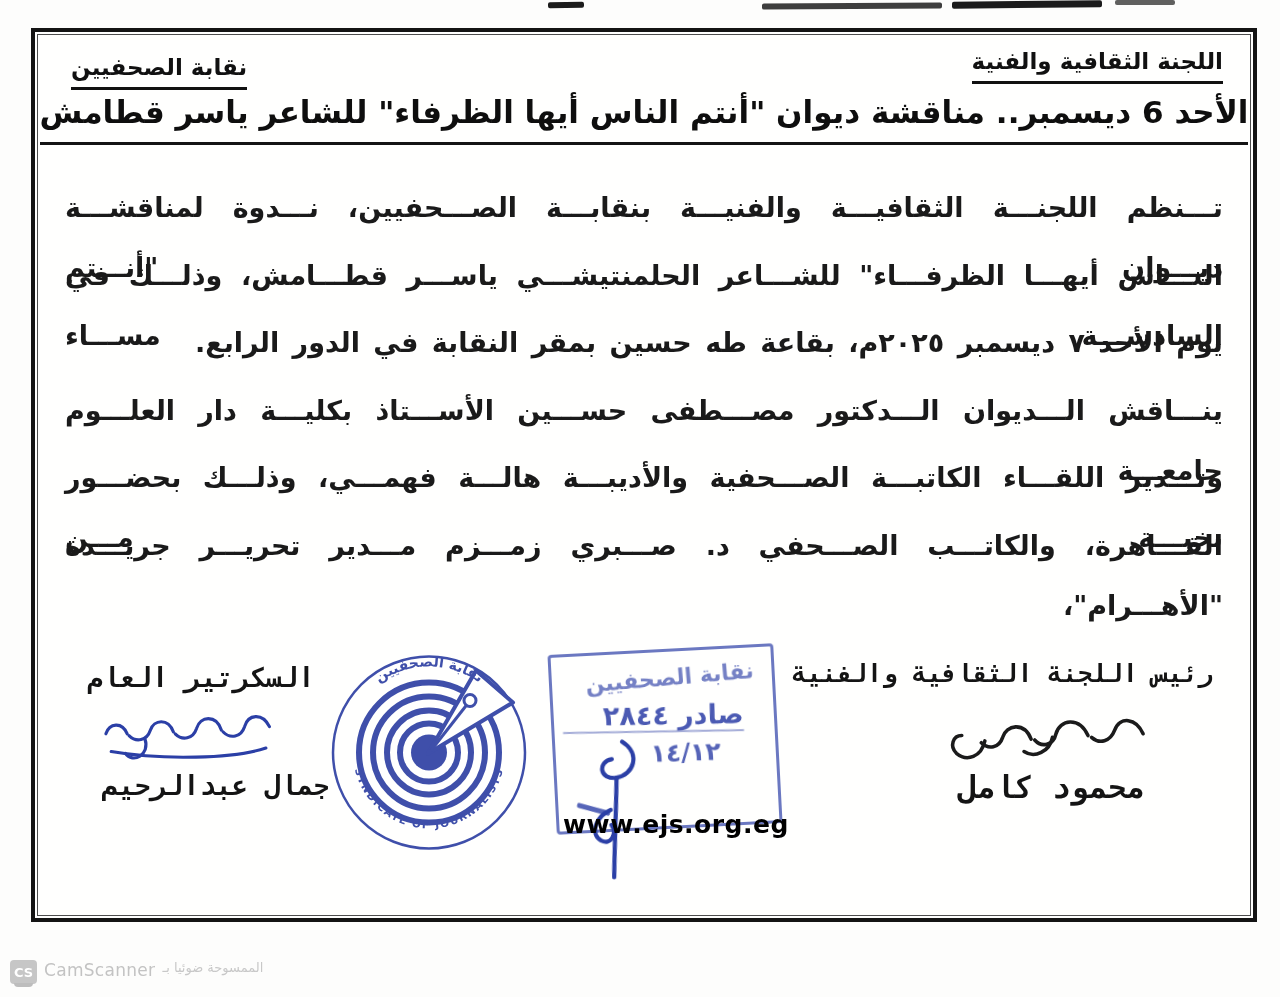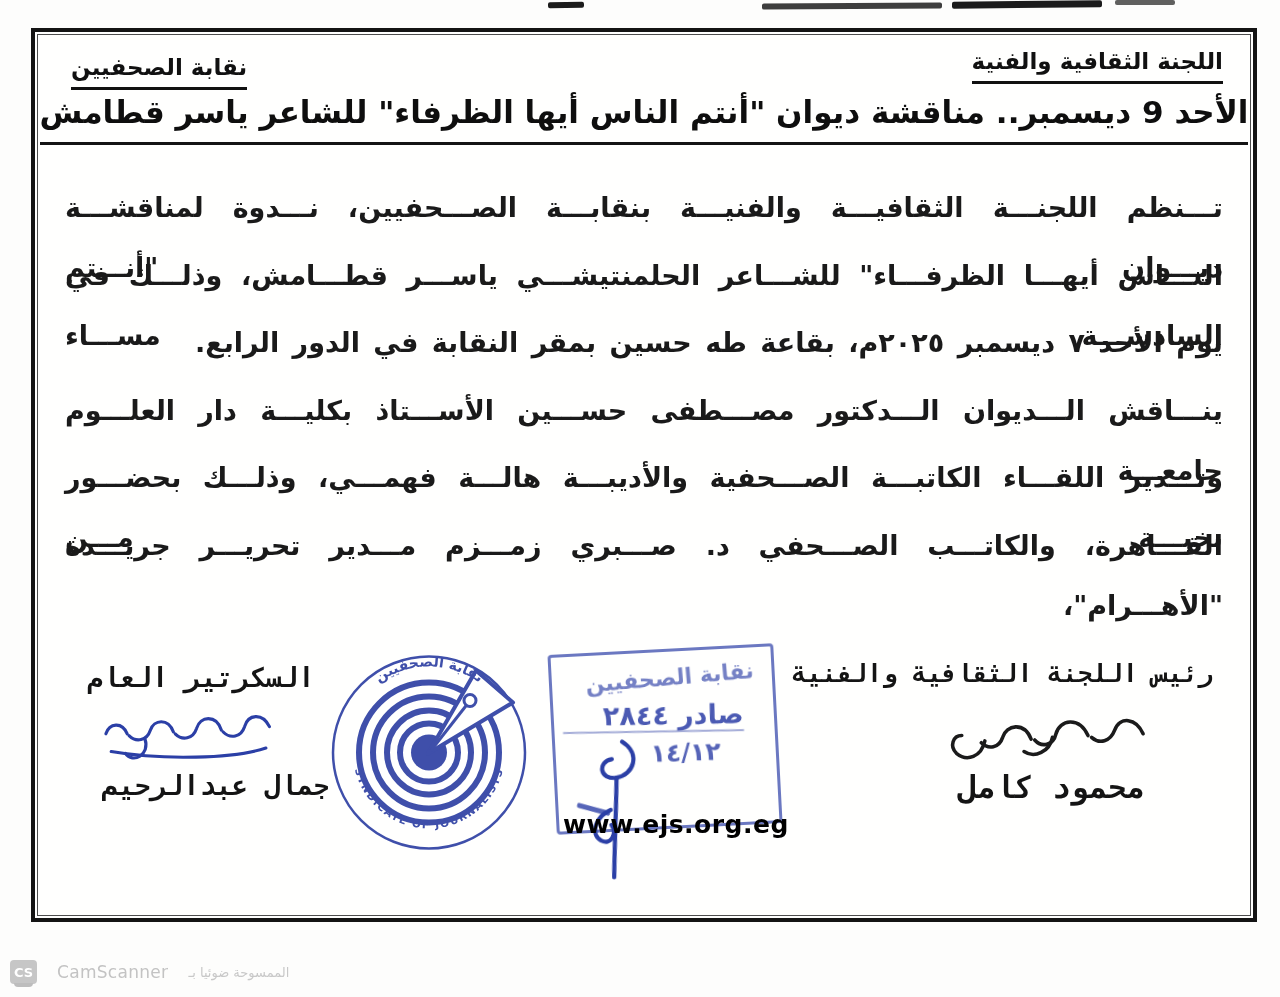--- a/index.html
+++ b/index.html
@@ -61,22 +61,22 @@
     transform:rotate(1deg); }
   .rect-sig-svg { position:absolute; left:8px; top:80px; width:90px; height:150px;
     overflow:visible; }
   .rect-dash { position:absolute; left:18px; bottom:18px; width:34px; height:5px;
     background:#2c3ea6; transform:rotate(18deg); opacity:.8; border-radius:2px; }
 
   .website { position:absolute; left:528px; top:778px; font-weight:bold; font-size:25px;
     color:#000000; letter-spacing:.5px; }
 
   
-  .scanner { position:absolute; left:10px; top:960px; display:flex; align-items:center;
-    gap:20px; }
+  .scanner { position:absolute; left:10px; top:960px; display:flex; align-items:flex-start;
+    gap:7px; }
   .cs-icon { width:27px; height:24px; background:#c6c6c6; border-radius:4px;
     color:#ffffff; font-weight:bold; font-size:13px; display:flex; align-items:center;
     justify-content:center; position:relative; }
   .cs-icon::after { content:""; position:absolute; left:4px; bottom:-3px; right:4px;
     height:4px; background:#bdbdbd; border-radius:0 0 4px 4px; }
   .cs-brand { color:#c3c3c3; font-size:17px; letter-spacing:.3px; }
   .cs-arabic { color:#c8c8c8; font-size:13px; direction:rtl; }
 </style>
 </head>
 <body>
@@ -87,21 +87,21 @@
   <div class="artifact a2"></div>
   <div class="artifact a3"></div>
   <div class="artifact a4"></div>
 
   <div class="frame">
 
     <div class="hdr-label hdr-right" dir="rtl">اللجنة الثقافية والفنية</div>
     <div class="hdr-label hdr-left" dir="rtl">نقابة الصحفيين</div>
 
     <div class="title-wrap">
-      <span class="doc-title" dir="rtl">الأحد 9 ديسمبر..  مناقشة ديوان "أنتم الناس أيها الظرفاء" للشاعر ياسر قطامش</span>
+      <span class="doc-title" dir="rtl">الأحد 6 ديسمبر..  مناقشة ديوان "أنتم الناس أيها الظرفاء" للشاعر ياسر قطامش</span>
     </div>
 
     <div class="body-text">
       <div class="body-line">تـــنظم اللجنـــة الثقافيـــة والفنيـــة بنقابـــة الصـــحفيين، نـــدوة لمناقشـــة ديـــوان "أنـــتم</div>
       <div class="body-line">النـــاس أيهـــا الظرفـــاء" للشـــاعر الحلمنتيشـــي ياســـر قطـــامش، وذلـــك في السادســـة مســـاء</div>
       <div class="body-line no-justify">يوم الأحد ٧ ديسمبر ٢٠٢٥م، بقاعة طه حسين بمقر النقابة في الدور الرابع.</div>
       <div class="body-line">ينـــاقش الـــديوان الـــدكتور مصـــطفى حســـين الأســـتاذ بكليـــة دار العلـــوم جامعـــة</div>
       <div class="body-line">وتـــدير اللقـــاء الكاتبـــة الصـــحفية والأديبـــة هالـــة فهمـــي، وذلـــك بحضـــور نخبـــة مـــن</div>
       <div class="body-line">القـــاهرة، والكاتـــب الصـــحفي د. صـــبري زمـــزم مـــدير تحريـــر جريـــدة "الأهـــرام"،</div>
     </div>

